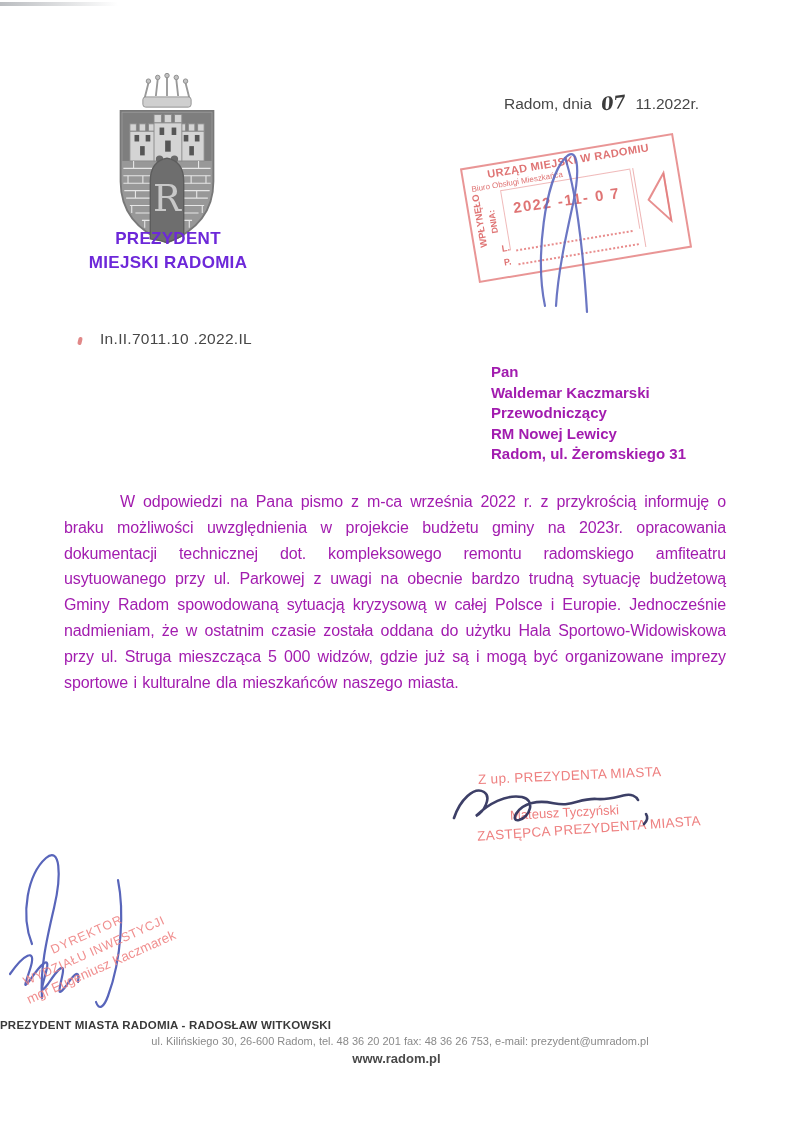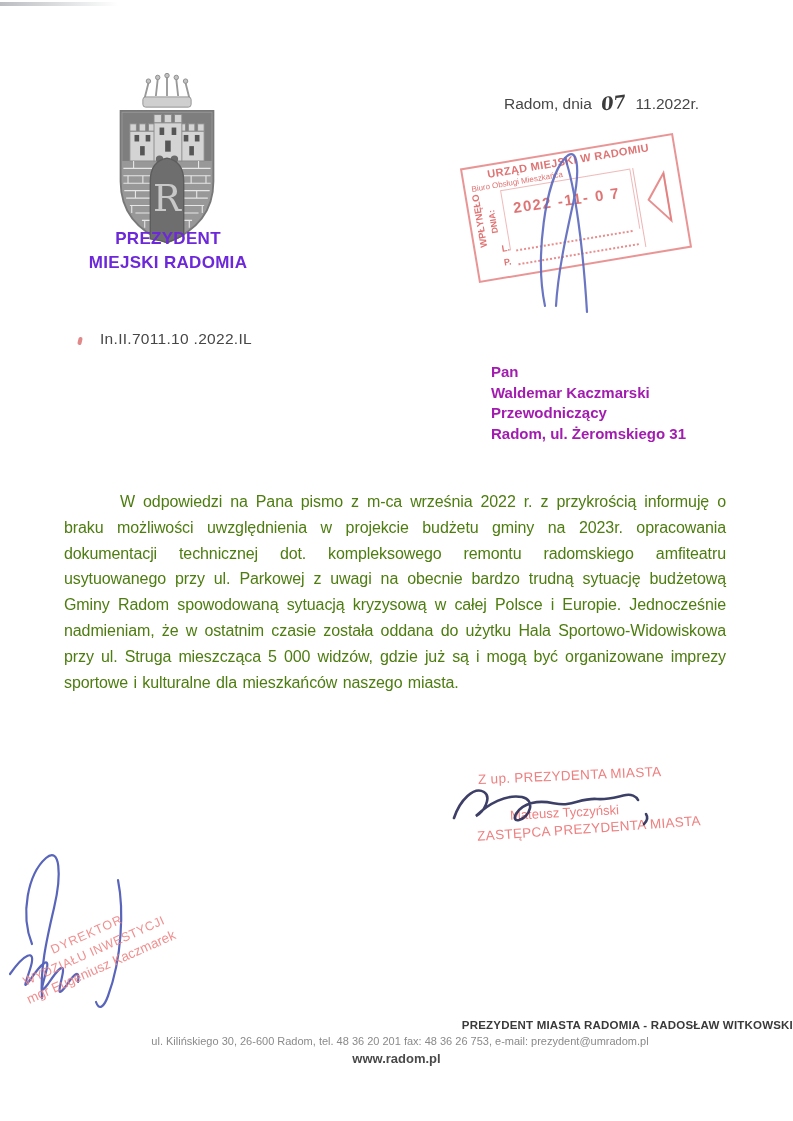--- a/index.html
+++ b/index.html
@@ -48,40 +48,40 @@
   .red-tick { left:78px; top:337px; width:4px; height:8px; background:#d96a6a;
     border-radius:2px; transform:rotate(14deg); opacity:.8; }
   .ref-number { left:100px; top:330px; font-size:15.5px; color:#474747; letter-spacing:.3px; }
 
   
   .addressee { left:491px; top:362px; font-weight:700; font-size:15px;
     line-height:20.5px; color:#a21caf; }
 
   
   .body-par { left:64px; top:489px; width:662px; margin:0; font-size:16px; line-height:25.8px;
-    text-align:justify; text-indent:56px; color:#4d7c0f; word-spacing:1px; letter-spacing:-0.1px; }
+    text-align:justify; text-indent:56px; color:#a21caf; word-spacing:1px; letter-spacing:-0.1px; }
 
   
   .zup-line   { left:478px; top:768px; font-size:13.5px; color:#ee8080; letter-spacing:.3px;
     transform:rotate(-2.5deg); font-weight:400; }
   .sig-name   { left:510px; top:805px; font-size:13px; color:#ee8080; transform:rotate(-3deg); }
   .sig-title  { left:477px; top:821px; font-size:13.5px; color:#ee8080; letter-spacing:.3px;
     transform:rotate(-4deg); }
   .sig-dark-svg { left:440px; top:770px; }
 
   
   .left-sig-svg { left:0; top:846px; }
   .director-stamp { left:-34px; top:924px; width:256px; text-align:center;
     transform:rotate(-24deg); color:#ef8383; opacity:.9; line-height:18px; }
   .ds1 { font-size:12.5px; letter-spacing:1px; }
   .ds2 { font-size:12.5px; letter-spacing:.5px; }
   .ds3 { font-size:13.5px; }
 
   
-  .footer-1 { left:0; right:0; top:1019px; text-align:right; font-weight:700;
+  .footer-1 { left:0; right:0; top:1019px; text-align:left; font-weight:700;
     font-size:11.5px; color:#3a3a3a; letter-spacing:.2px; }
   .footer-2 { left:0; right:0; top:1035px; text-align:center; font-size:11px; color:#8a8a8a;padding-left:7px; }
   .footer-3 { left:0; right:0; top:1051px; text-align:center; font-weight:700;
     font-size:13px; color:#4a4a4a; }
 </style>
 </head>
 <body>
 
 <div class="page">
 
@@ -191,20 +191,21 @@
     </g>
   </svg>
 
   <div class="abs red-tick"></div>
   <div class="abs ref-number">In.II.7011.10 .2022.IL</div>
 
   <div class="abs addressee">
     <div>Pan</div>
     <div>Waldemar Kaczmarski</div>
     <div>Przewodniczący</div>
+    <div>RM  Nowej Lewicy</div>
     <div>Radom, ul. Żeromskiego 31</div>
   </div>
 
   <p class="abs body-par">W odpowiedzi na Pana pismo z m-ca września 2022 r. z przykrością informuję o braku możliwości uwzględnienia w projekcie budżetu gminy na 2023r. opracowania dokumentacji technicznej dot. kompleksowego remontu radomskiego amfiteatru usytuowanego przy ul. Parkowej z uwagi na obecnie bardzo trudną sytuację budżetową Gminy Radom spowodowaną sytuacją kryzysową w całej Polsce i Europie. Jednocześnie nadmieniam, że w ostatnim czasie została oddana do użytku Hala Sportowo-Widowiskowa przy ul. Struga mieszcząca 5 000 widzów, gdzie już są i mogą być organizowane imprezy sportowe i kulturalne dla mieszkańców naszego miasta.</p>
 
   <div class="abs zup-line">Z up. PREZYDENTA MIASTA</div>
   <div class="abs sig-name">Mateusz Tyczyński</div>
   <div class="abs sig-title">ZASTĘPCA PREZYDENTA MIASTA</div>
   <svg class="abs sig-dark-svg" width="230" height="80" viewBox="0 0 230 80">
     <g fill="none" stroke="#2c2f5a" stroke-width="2.6" stroke-linecap="round" opacity=".92">

